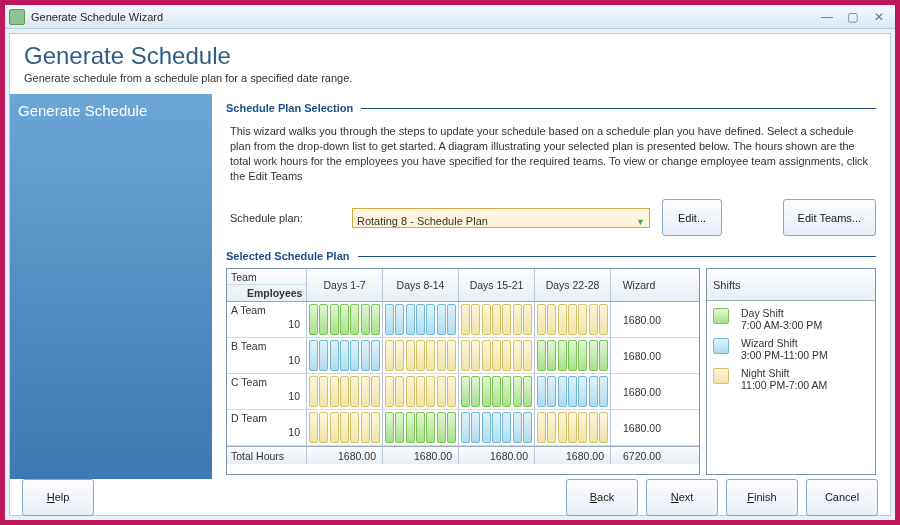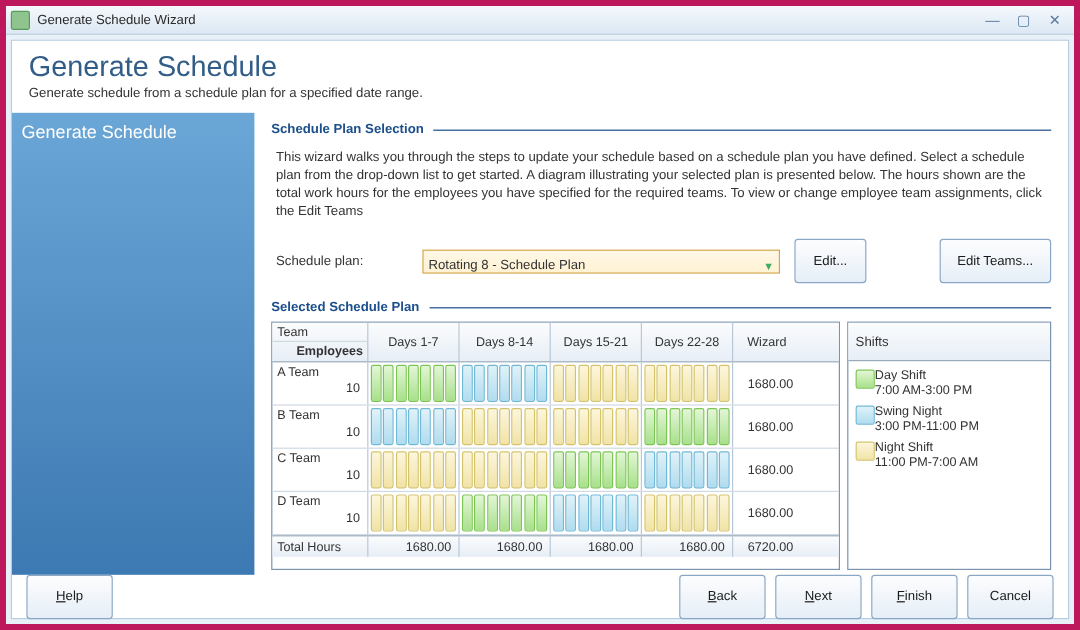--- a/index.html
+++ b/index.html
@@ -50,21 +50,21 @@
   .bar.swing { background:linear-gradient(#e0f2f8,#b0dcef); border:1px solid #6fb8d6; }
   .bar.night { background:linear-gradient(#fcf6dc,#f1e3a6); border:1px solid #d4c36a; }
   .team-row .hourscol { justify-content:flex-end; padding-right:6px; font-size:10.5px; }
   .total-row { display:flex; background:linear-gradient(#fbfcfd,#e7eef6); border-top:1px solid #9ab; height:18px; }
   .total-row .teamcol { display:flex; align-items:center; padding-left:4px; }
   .total-row .weekcol { justify-content:flex-end; padding-right:6px; }
   .total-row .hourscol { justify-content:flex-end; padding-right:6px; }
   .legend-panel { width:170px; border:1px solid #7a93ae; display:flex; flex-direction:column; }
   .legend-header { background:linear-gradient(#fbfcfd,#e7eef6); border-bottom:1px solid #9ab; padding:3px 6px; height:32px; display:flex; align-items:center; }
   .legend-body { padding:6px 6px; }
-  .legend-item { display:flex; gap:0; margin-bottom:6px; }
+  .legend-item { display:flex; gap:12px; margin-bottom:6px; }
   .swatch { width:16px; height:16px; border-radius:2px; flex-shrink:0; margin-top:1px; }
   .swatch.day   { background:linear-gradient(#e3f6d6,#a8e08b); border:1px solid #7bc653; }
   .swatch.swing { background:linear-gradient(#e0f2f8,#b0dcef); border:1px solid #6fb8d6; }
   .swatch.night { background:linear-gradient(#fcf6dc,#f1e3a6); border:1px solid #d4c36a; }
   .legend-text .n { font-size:10.5px; }
   .legend-text .t { font-size:10.5px; }
   .footer { height:36px; display:flex; align-items:center; padding:0 12px; gap:8px; }
   .footer .spacer { flex:1; }
   .u { text-decoration:underline; }
 </style>
@@ -341,21 +341,21 @@
                 <div class="legend-item">
                   <div class="swatch day"></div>
                   <div class="legend-text">
                     <div class="n">Day Shift</div>
                     <div class="t">7:00 AM-3:00 PM</div>
                   </div>
                 </div>
                 <div class="legend-item">
                   <div class="swatch swing"></div>
                   <div class="legend-text">
-                    <div class="n">Swing Night</div>
+                    <div class="n">Wizard Shift</div>
                     <div class="t">3:00 PM-11:00 PM</div>
                   </div>
                 </div>
                 <div class="legend-item">
                   <div class="swatch night"></div>
                   <div class="legend-text">
                     <div class="n">Night Shift</div>
                     <div class="t">11:00 PM-7:00 AM</div>
                   </div>
                 </div>

